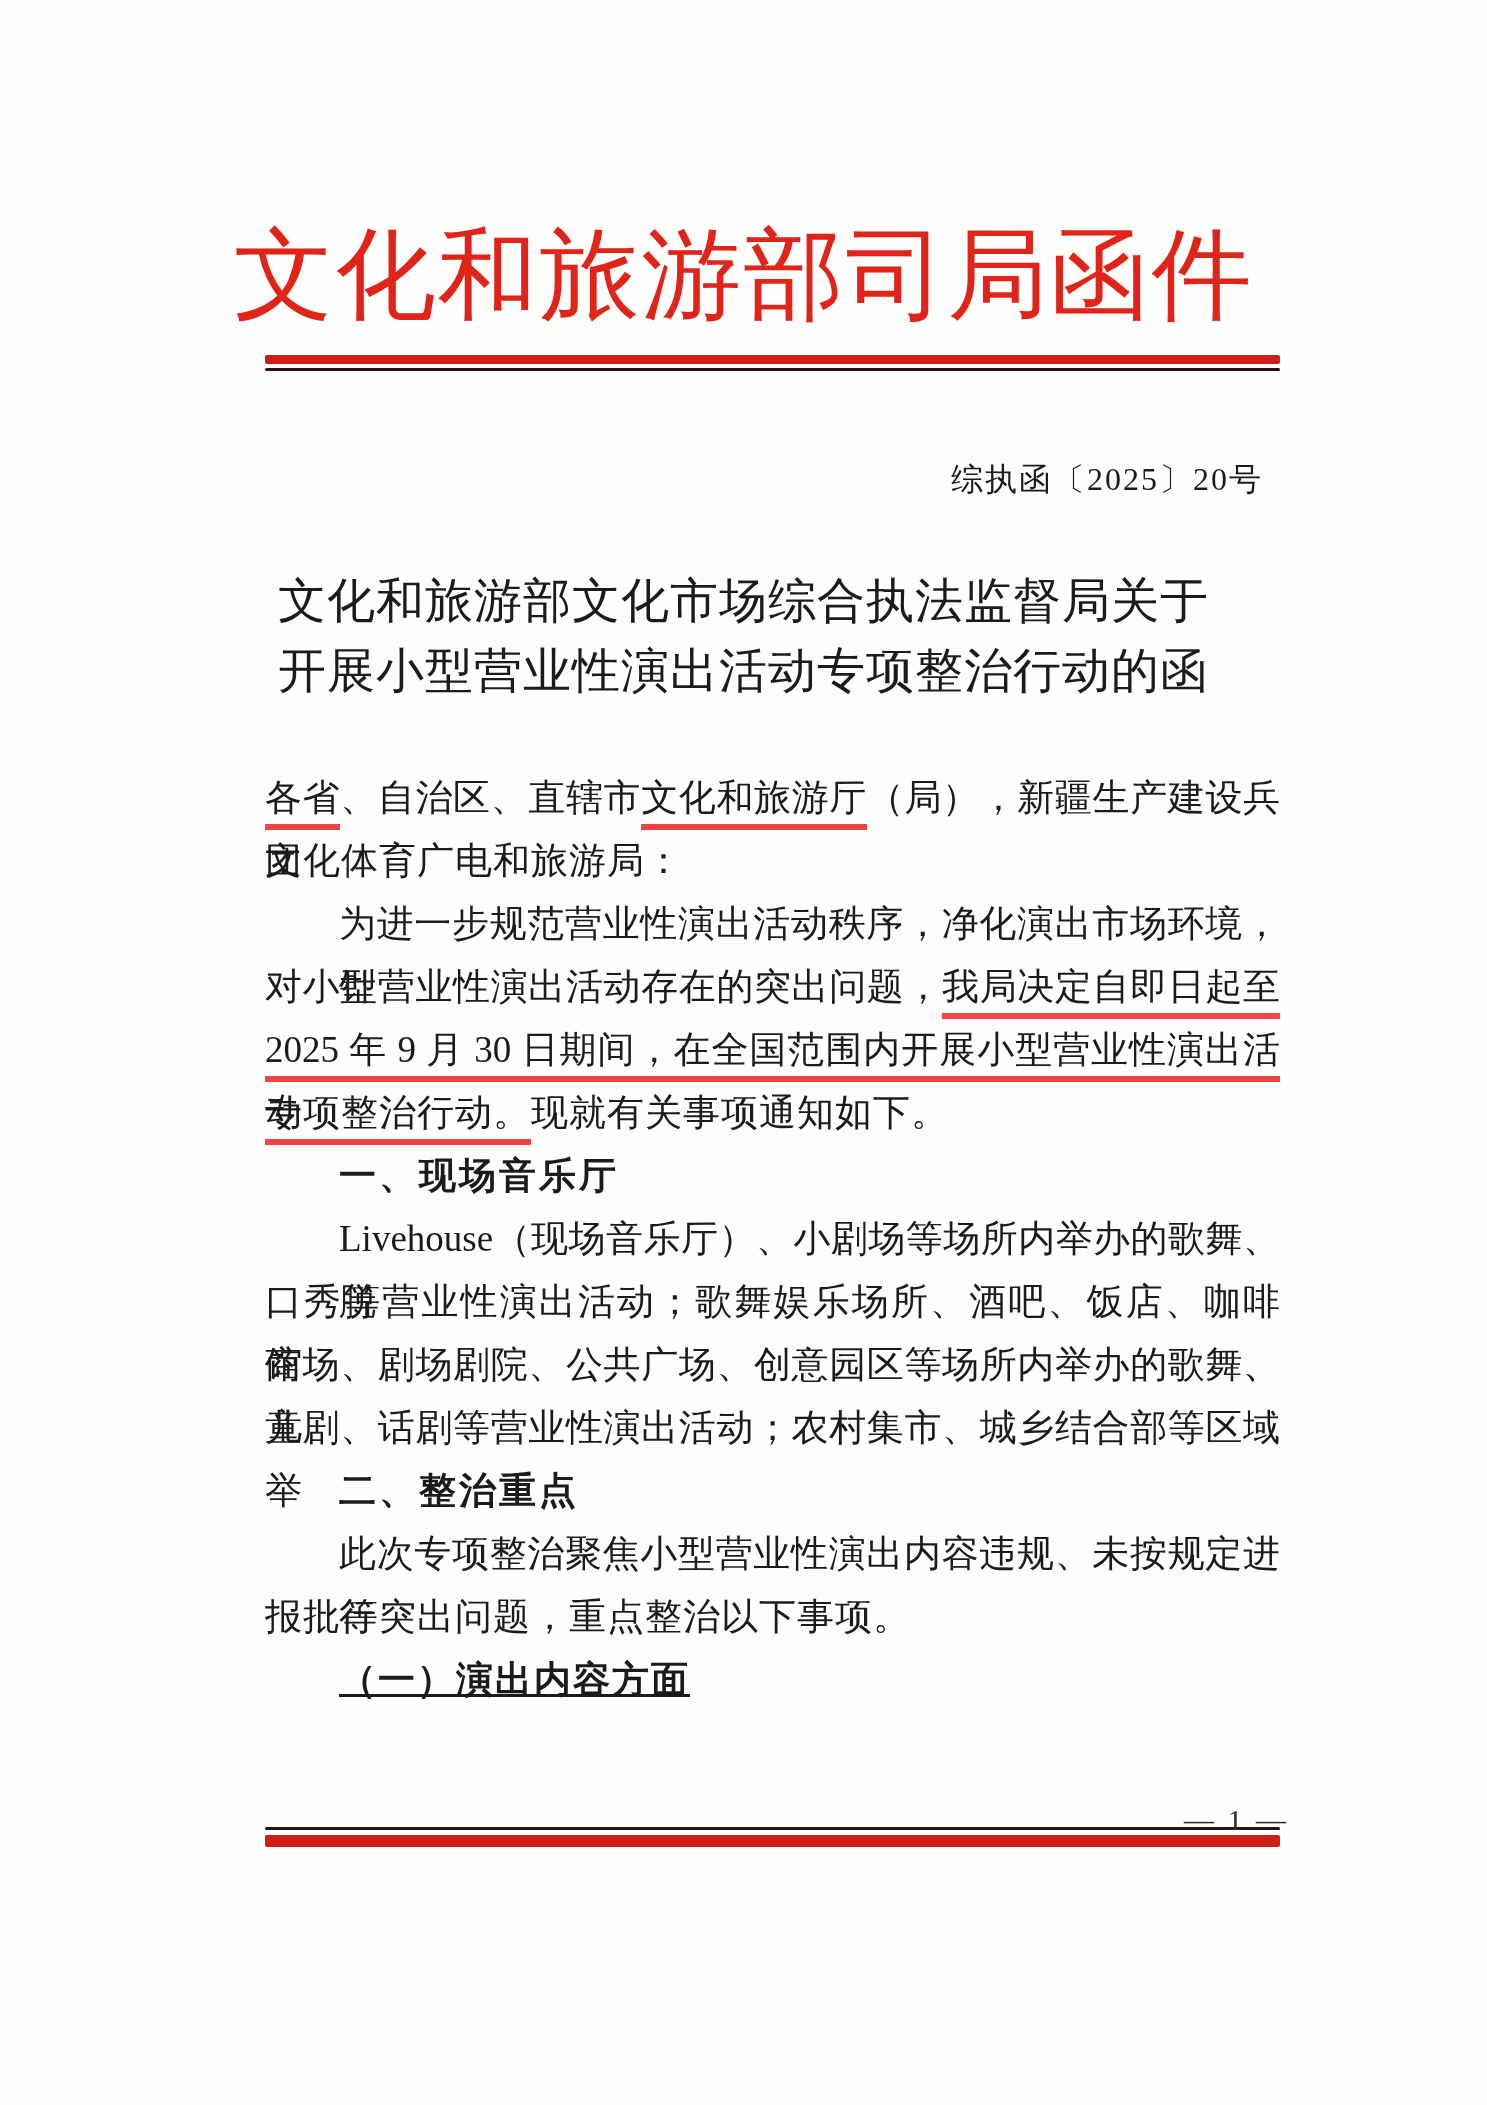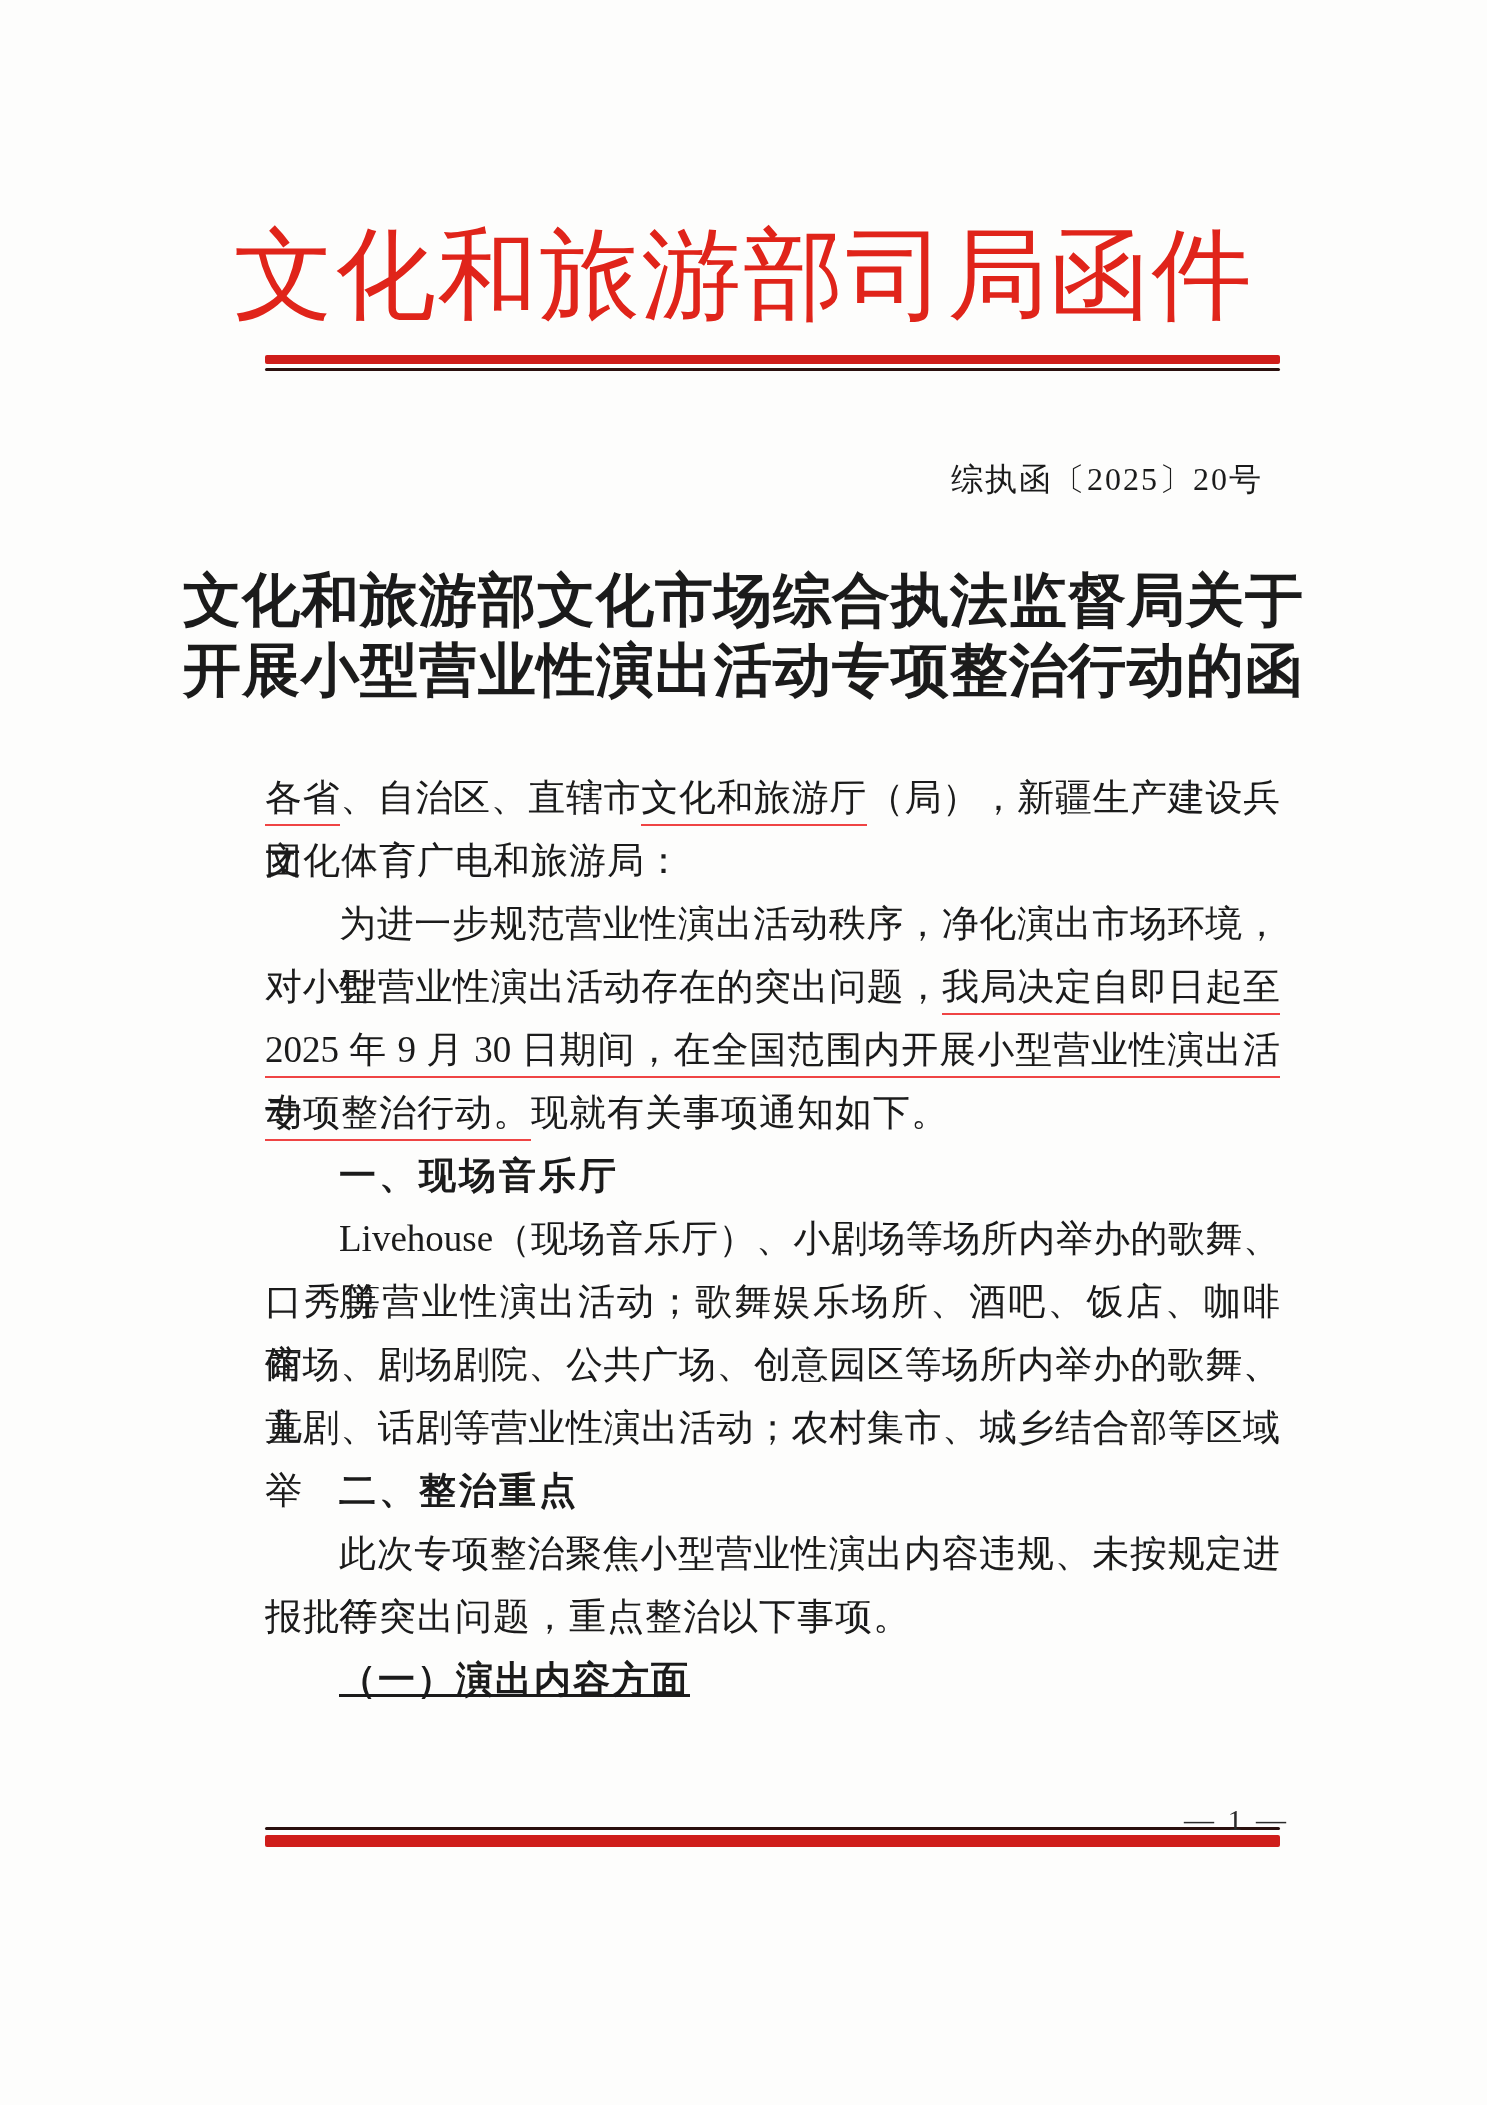--- a/index.html
+++ b/index.html
@@ -43,22 +43,22 @@
     position: absolute;
     top: 458px; right: 224px;
     font-size: 32px;
     letter-spacing: 2px;
     white-space: nowrap;
   }
   .doc-title {
     position: absolute;
     top: 566px; left: 0; width: 100%;
     text-align: center;
-    font-weight: bold;
-    font-size: 58px;
+    font-weight: normal;
+    font-size: 48px;
     line-height: 70px;
     letter-spacing: 1px;
   }
   .body-text {
     position: absolute;
     top: 766px; left: 265px; width: 1015px;
   }
   .line {
     height: 63px;
     line-height: 63px;
@@ -77,21 +77,21 @@
     font-family: "Liberation Sans", "DejaVu Sans", sans-serif;
     font-weight: bold;
     letter-spacing: 3px;
   }
   .line.kaiti {
     font-weight: bold;
     letter-spacing: 2px;
     text-decoration: underline;
   }
   .u {
-    border-bottom: 2px solid #ef4444;
+    border-bottom: 6px solid #ef4444;
     padding-bottom: 6px;
   }
   .page-number {
     position: absolute;
     top: 1803px; right: 198px;
     font-size: 30px;
     letter-spacing: 3px;
     color: #2a2a2a;
     white-space: nowrap;
   }

